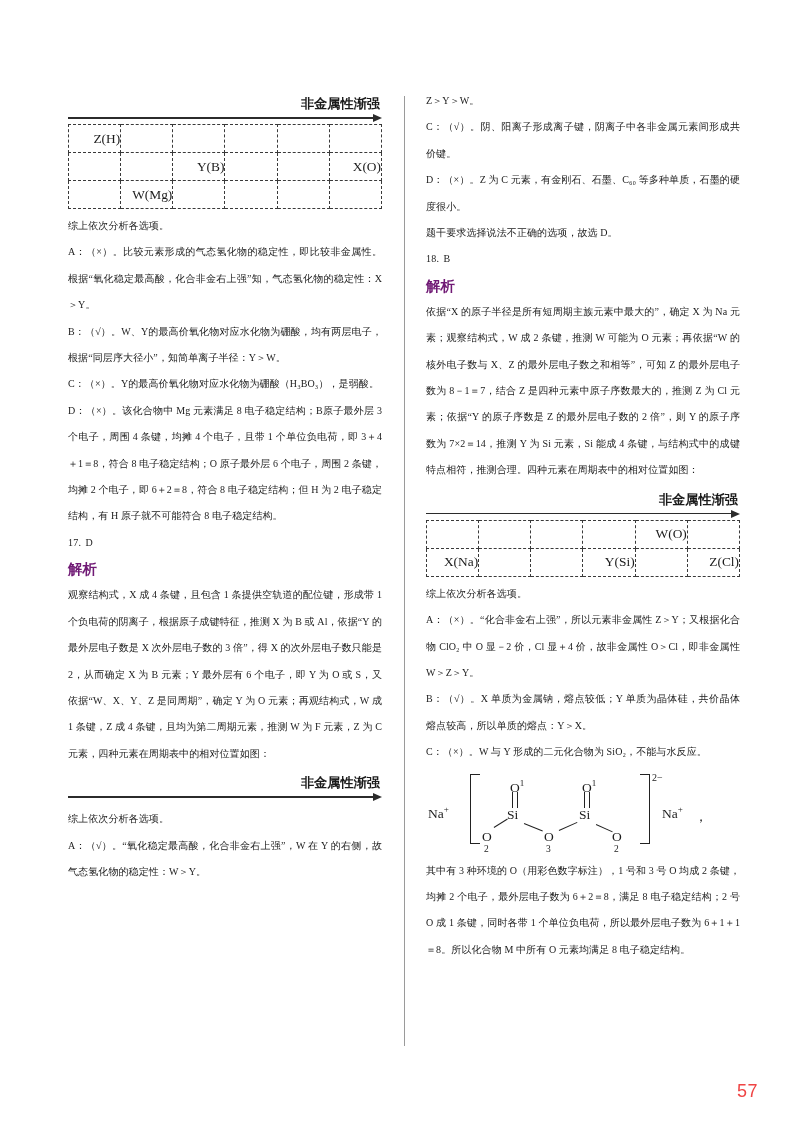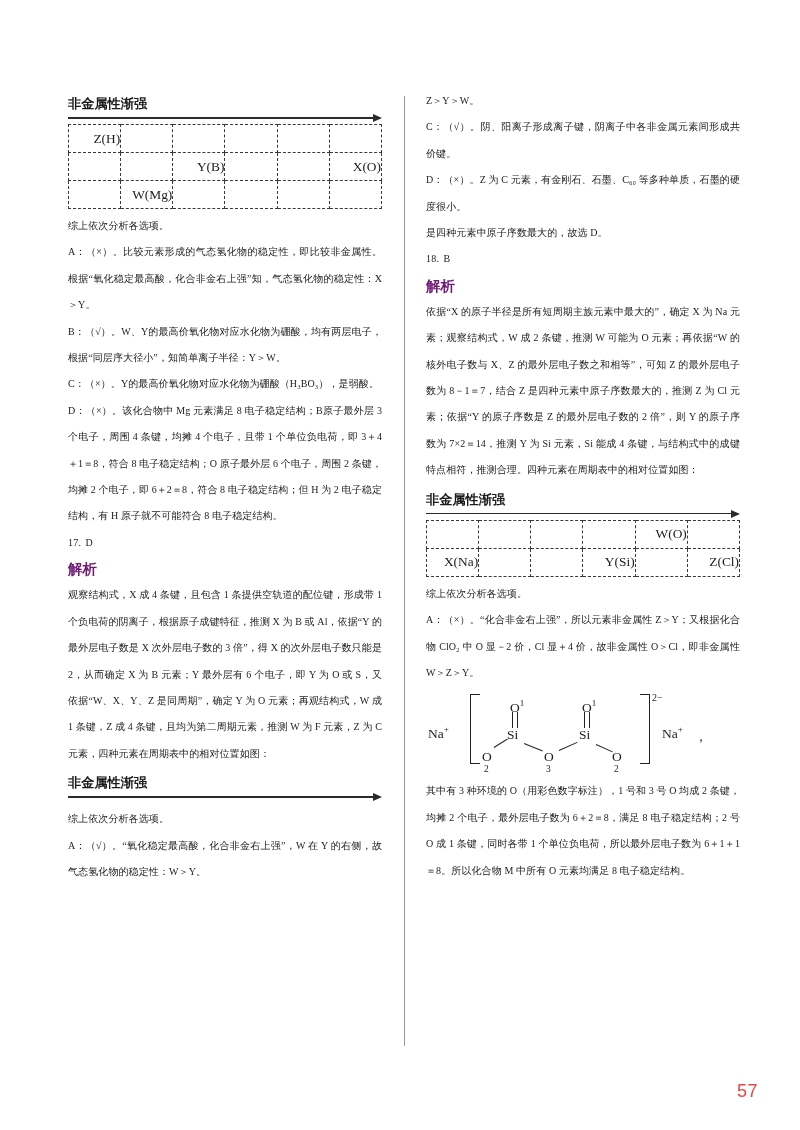--- a/index.html
+++ b/index.html
@@ -76,20 +76,21 @@
     font-size: 14.4px;
     line-height: 25px;
     font-weight: bold;
     color: #701a75;
     font-family: "Liberation Sans", sans-serif;
   }
 
   
   .figure { margin: 6px 0 4px 0; }
   .fig-caption-row {
+    text-align: right;
     font-size: 13.2px;
     line-height: 19px;
     padding-right: 2px;
     font-weight: bold;
   }
   .arrow-line {
     position: relative;
     height: 9px;
     margin: 1px 0 1px 0;
   }
@@ -258,21 +259,21 @@
       <p class="body">综上依次分析各选项。</p>
       <p class="body">A：（√）。“氧化稳定最高酸，化合非金右上强”，W 在 Y 的右侧，故气态氢化物的稳定性：W＞Y。</p>
 
     </div>
 
     <div class="col right">
 
       <p class="body">Z＞Y＞W。</p>
       <p class="body">C：（√）。阴、阳离子形成离子键，阴离子中各非金属元素间形成共价键。</p>
       <p class="body">D：（×）。Z 为 C 元素，有金刚石、石墨、C₆₀ 等多种单质，石墨的硬度很小。</p>
-      <p class="body">是四种元素中原子序数最大的，故选 D。</p>
+      <p class="body">题干要求选择说法不正确的选项，故选 D。</p>
 
       <p class="body qnum"><span class="num">18.</span><span class="ans">B</span></p>
 
       <p class="jiexi">解析</p>
       <p class="body">依据“X 的原子半径是所有短周期主族元素中最大的”，确定 X 为 Na 元素；观察结构式，W 成 2 条键，推测 W 可能为 O 元素；再依据“W 的核外电子数与 X、Z 的最外层电子数之和相等”，可知 Z 的最外层电子数为 8－1＝7，结合 Z 是四种元素中原子序数最大的，推测 Z 为 Cl 元素；依据“Y 的原子序数是 Z 的最外层电子数的 2 倍”，则 Y 的原子序数为 7×2＝14，推测 Y 为 Si 元素，Si 能成 4 条键，与结构式中的成键特点相符，推测合理。四种元素在周期表中的相对位置如图：</p>
 
       <div class="figure">
         <div class="fig-caption-row">非金属性渐强</div>
         <div class="arrow-line">
           <div class="bar"></div>
@@ -295,20 +296,22 @@
             <td>Y(Si)</td>
             <td></td>
             <td>Z(Cl)</td>
           </tr>
         </tbody>
           </table>
       </div>
 
       <p class="body">综上依次分析各选项。</p>
       <p class="body">A：（×）。“化合非金右上强”，所以元素非金属性 Z＞Y；又根据化合物 ClO₂ 中 O 显－2 价，Cl 显＋4 价，故非金属性 O＞Cl，即非金属性 W＞Z＞Y。</p>
+      <p class="body">B：（√）。X 单质为金属钠，熔点较低；Y 单质为晶体硅，共价晶体熔点较高，所以单质的熔点：Y＞X。</p>
+      <p class="body">C：（×）。W 与 Y 形成的二元化合物为 SiO₂，不能与水反应。</p>
 
       <div class="struct">
         <span class="na" style="left:2px; top:34px;"><span>Na</span><sup>+</sup></span>
 
         <div class="brk l" style="left:44px;"></div>
         <div class="brk r" style="left:214px;"></div>
         <span class="chg" style="left:226px; top:2px;">2−</span>
 
         <span class="atom" style="left:84px; top:6px;"><span>O</span><sup>1</sup></span>
         <span class="atom" style="left:156px; top:6px;"><span>O</span><sup>1</sup></span>

